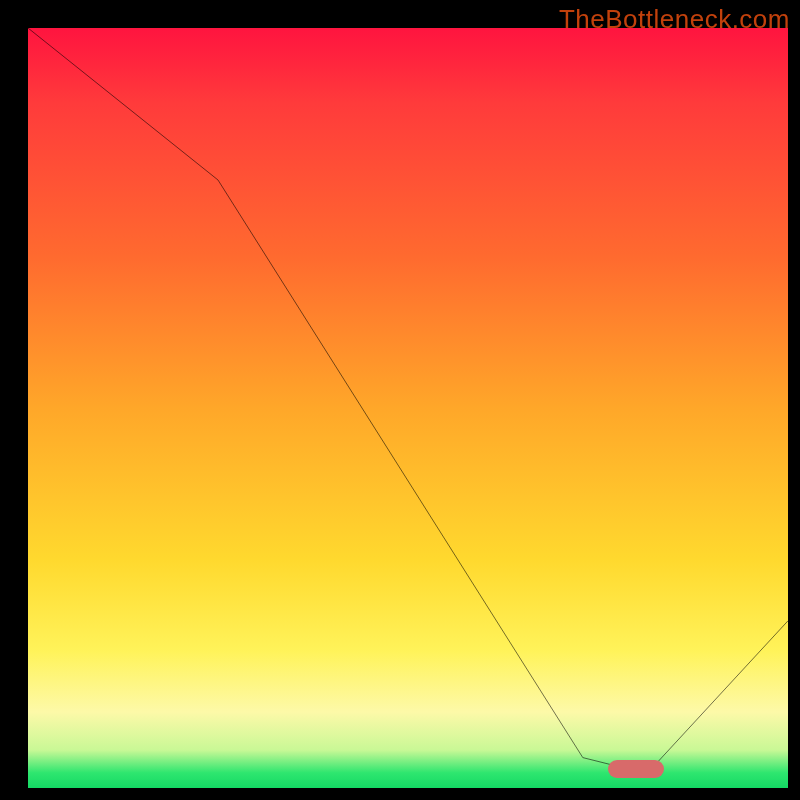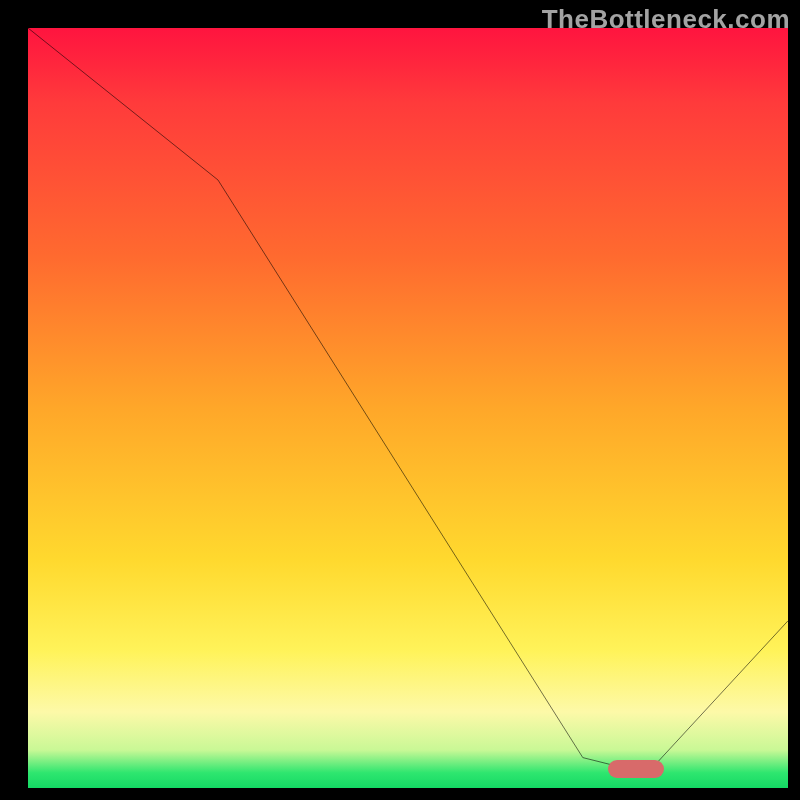--- a/index.html
+++ b/index.html
@@ -14,23 +14,23 @@
   .frame {
     position: relative;
     width: 800px;
     height: 800px;
     background: #000;
   }
   .watermark {
     position: absolute;
     top: 4px;
     right: 10px;
-    color: #a3a3a3;
+    color: #c2410c;
     font-size: 26px;
-    font-weight: bold;
+    font-weight: normal;
     letter-spacing: 0.5px;
     user-select: none;
   }
   .plot-area {
     position: absolute;
     left: 28px;
     top: 28px;
     width: 760px;
     height: 760px;
     overflow: hidden;

